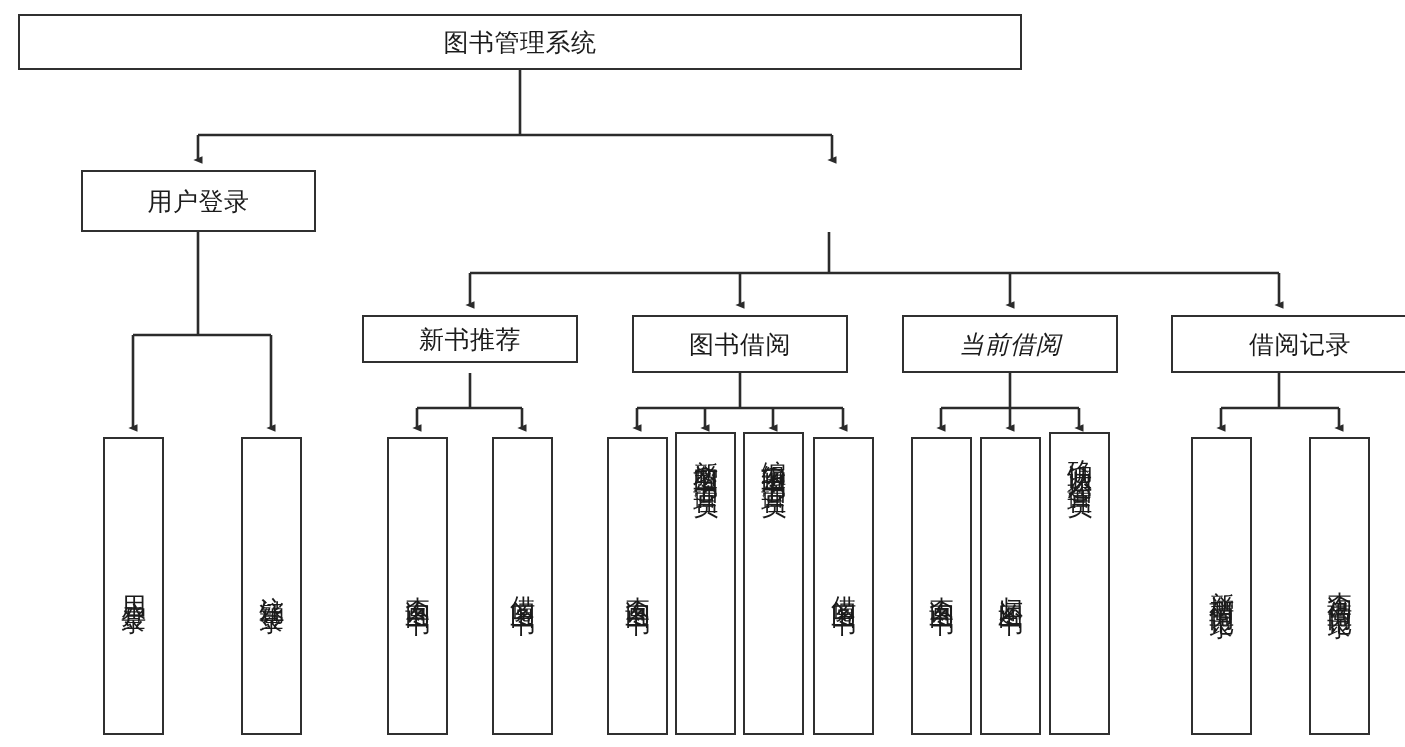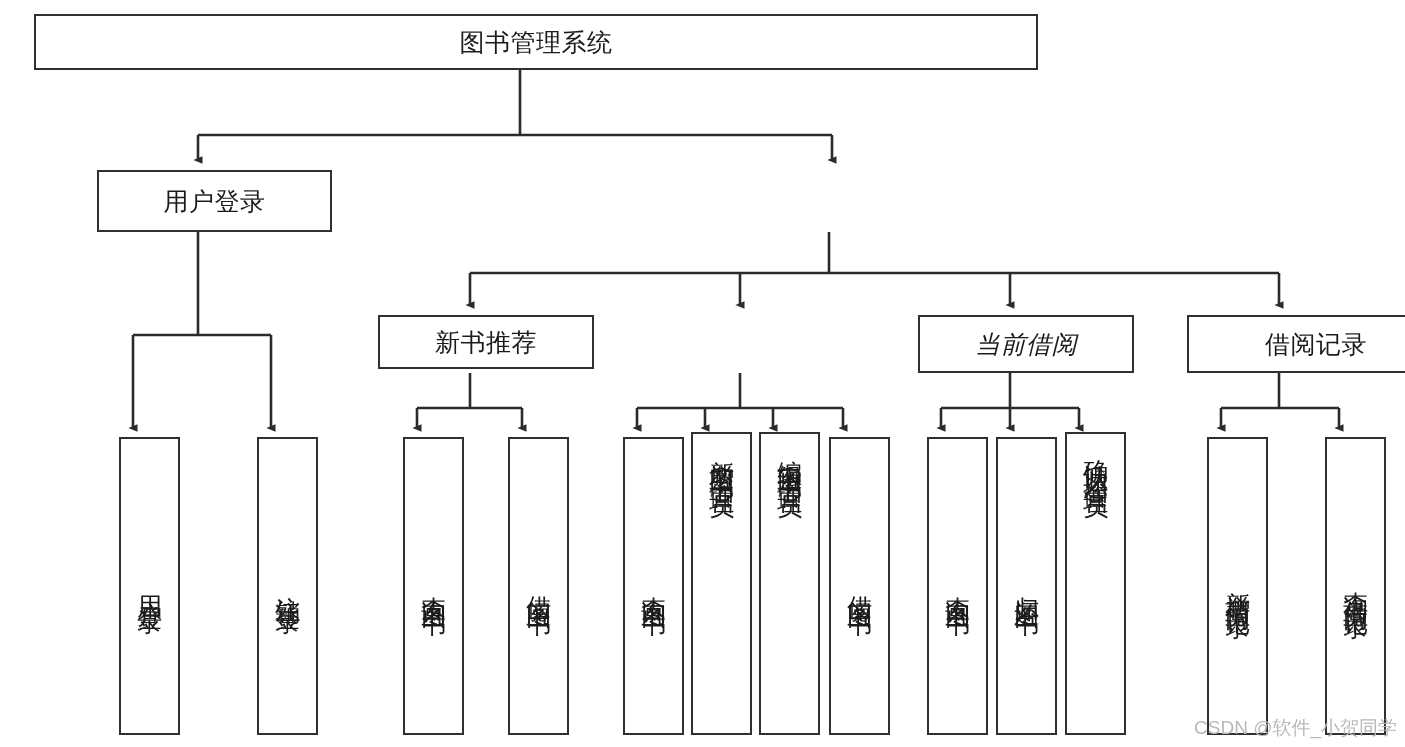--- a/index.html
+++ b/index.html
@@ -26,21 +26,20 @@
   }
   .node {
     position: absolute;
     box-sizing: border-box;
     background: #ffffff;
     border: 2px solid #303030;
     display: flex;
     align-items: center;
     justify-content: center;
     z-index: 2;
-    margin-left: 16px;
   }
   .node .label {
     color: #1b1b1b;
     letter-spacing: 0.5px;
     white-space: nowrap;
     text-align: center;
   }
   .node-root .label { font-size: 25px; }
   .node-l1 .label { font-size: 25px; }
   .node-l2 .label { font-size: 25px; }
@@ -126,22 +125,25 @@
   </svg>
 
   <div class="node node-root" style="left:18px; top:14px; width:1004px; height:56px;">
     <span class="label">图书管理系统</span>
   </div>
 
   <div class="node node-l1" style="left:81px; top:170px; width:235px; height:62px;">
     <span class="label">用户登录</span>
   </div>
 
-  <div class="node node-l2" style="left:362px; top:315px; width:216px; height:54px;">
+  <div class="node node-l2" style="left:362px; top:315px; width:216px; height:48px;">
     <span class="label">新书推荐</span>
+  </div>
+  <div class="node node-l2" style="left:632px; top:315px; width:216px; height:58px;">
+    <span class="label">图书借阅</span>
   </div>
   <div class="node node-l2" style="left:902px; top:315px; width:216px; height:58px;font-style:italic;">
     <span class="label">当前借阅</span>
   </div>
   <div class="node node-l2" style="left:1171px; top:315px; width:258px; height:58px;">
     <span class="label">借阅记录</span>
   </div>
 
   <div class="node node-leaf leaf-center" style="left:103px; top:437px; width:61px; height:298px;">
     <span class="label">用户登录</span>
@@ -180,15 +182,14 @@
     <span class="label">确认归还（管理员）</span>
   </div>
 
   <div class="node node-leaf leaf-center" style="left:1191px; top:437px; width:61px; height:298px;">
     <span class="label">新增借阅记录</span>
   </div>
   <div class="node node-leaf leaf-center" style="left:1309px; top:437px; width:61px; height:298px;">
     <span class="label">查询借阅记录</span>
   </div>
 
-  <div class="watermark">CSDN @软件_小贺同学</div>
 
 </div>
 
 </body></html>

